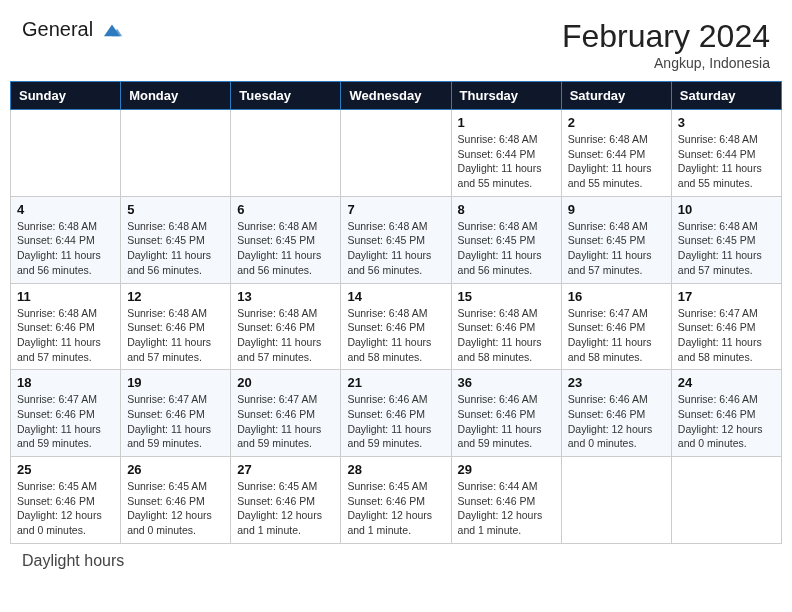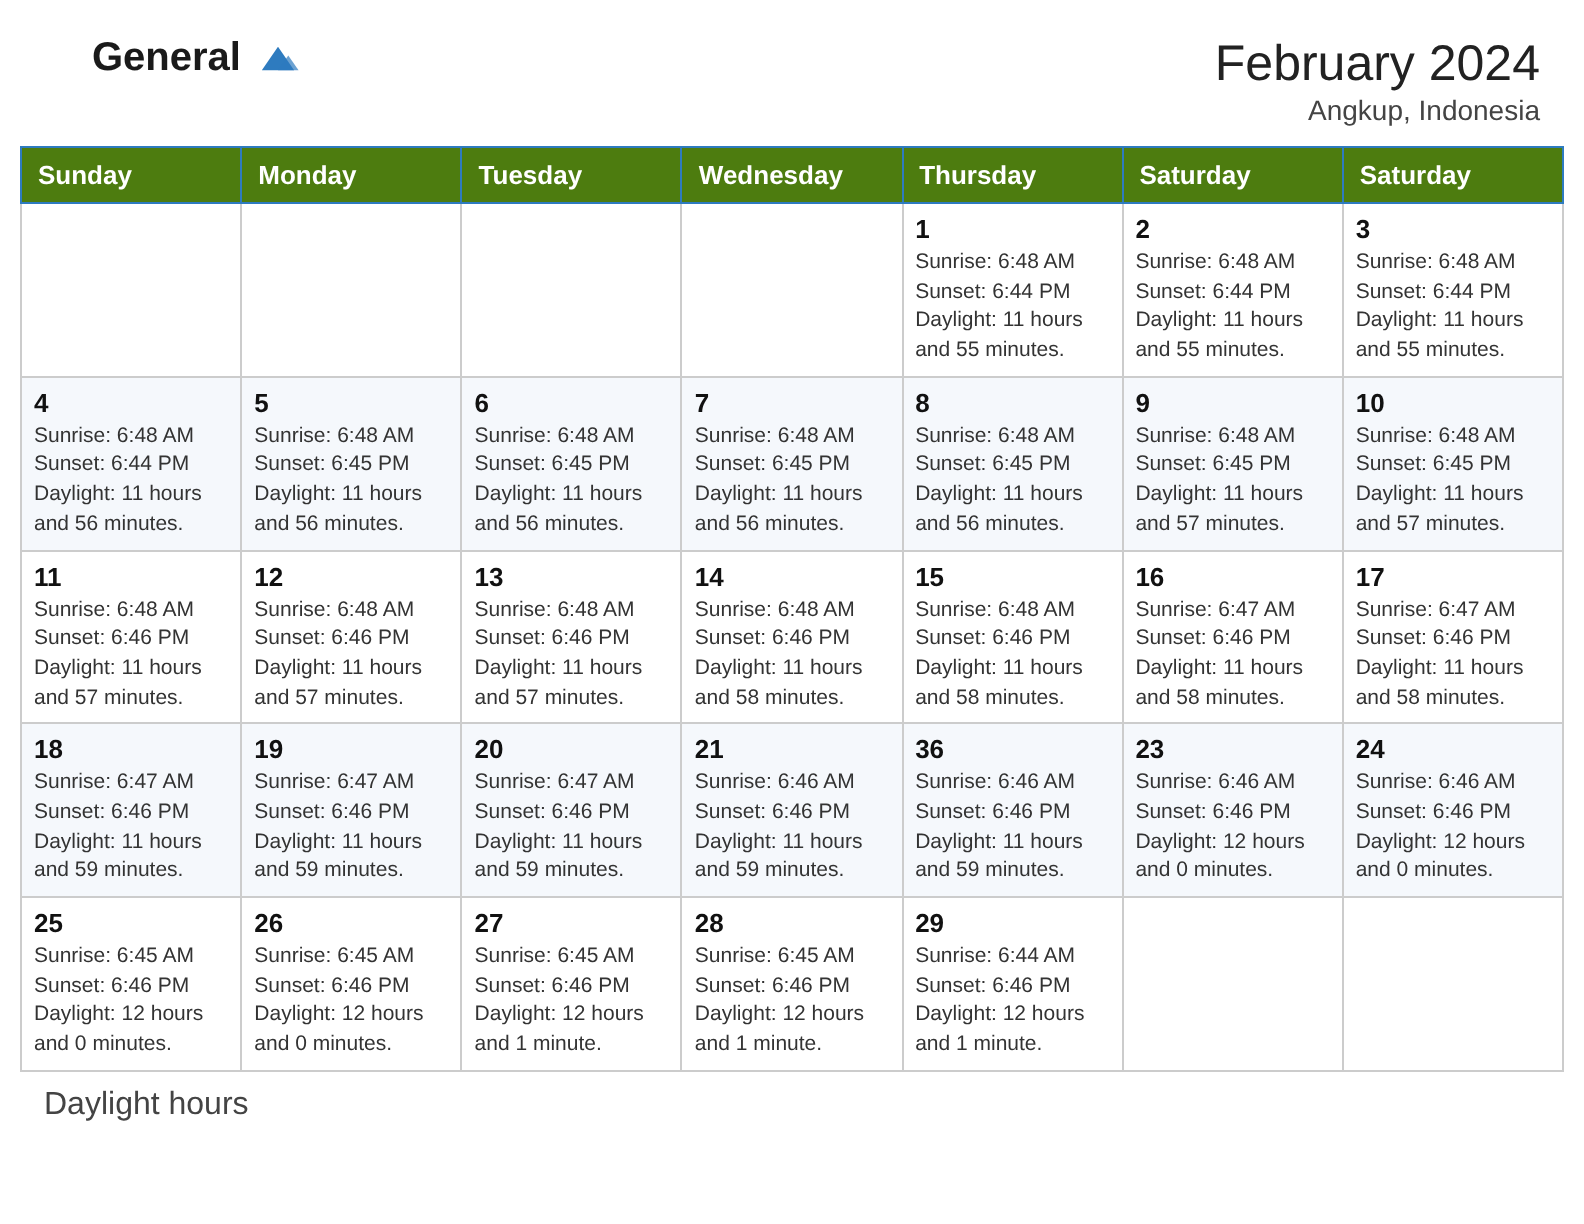--- a/index.html
+++ b/index.html
@@ -22,36 +22,36 @@
     }
     .logo-icon {
       width: 28px;
       height: 28px;
       margin-left: 2px;
     }
     .title-block {
       text-align: right;
     }
     .month-year {
-      font-size: 25px;
+      font-size: 32px;
       font-weight: 300;
       color: #222;
     }
     .location {
       font-size: 14px;
       color: #444;
     }
     .calendar {
       width: 100%;
       border-collapse: collapse;
       margin-top: 6px;
       font-size: 11px;
     }
     .calendar thead th {
-      background: #4d7c0f;
+      background: #0f172a;
       color: #fff;
       text-align: left;
       padding: 6px 8px;
       font-size: 13px;
       font-weight: bold;
       border: 1px solid #2e7bbf;
     }
     .calendar tbody td {
       vertical-align: top;
       border: 1px solid #ccc;
@@ -85,21 +85,21 @@
       color: #444;
     }
   </style>
 </head>
 <body>
 
 <div class="header">
   <div class="logo">
     <div>
       <div style="display:flex;align-items:center;gap:2px;">
-        <div style="font-size:20px;font-weight:bold;color:#1a1a1a;line-height:1.1;margin-left:24px;">
+        <div style="font-size:20px;font-weight:normal;color:#1a1a1a;line-height:1.1;">
           <span style="color:#1a1a1a;">General</span>
           <svg class="logo-icon" viewBox="0 0 30 30" style="display:inline-block;vertical-align:middle;width:22px;height:22px;">
             <polygon points="4,22 15,6 26,22" fill="#2e7bbf"></polygon>
             <polygon points="15,22 22,12 29,22" fill="#2e7bbf" opacity="0.7"></polygon>
           </svg>
         </div>
       </div>
     </div>
   </div>
   <div class="title-block">

